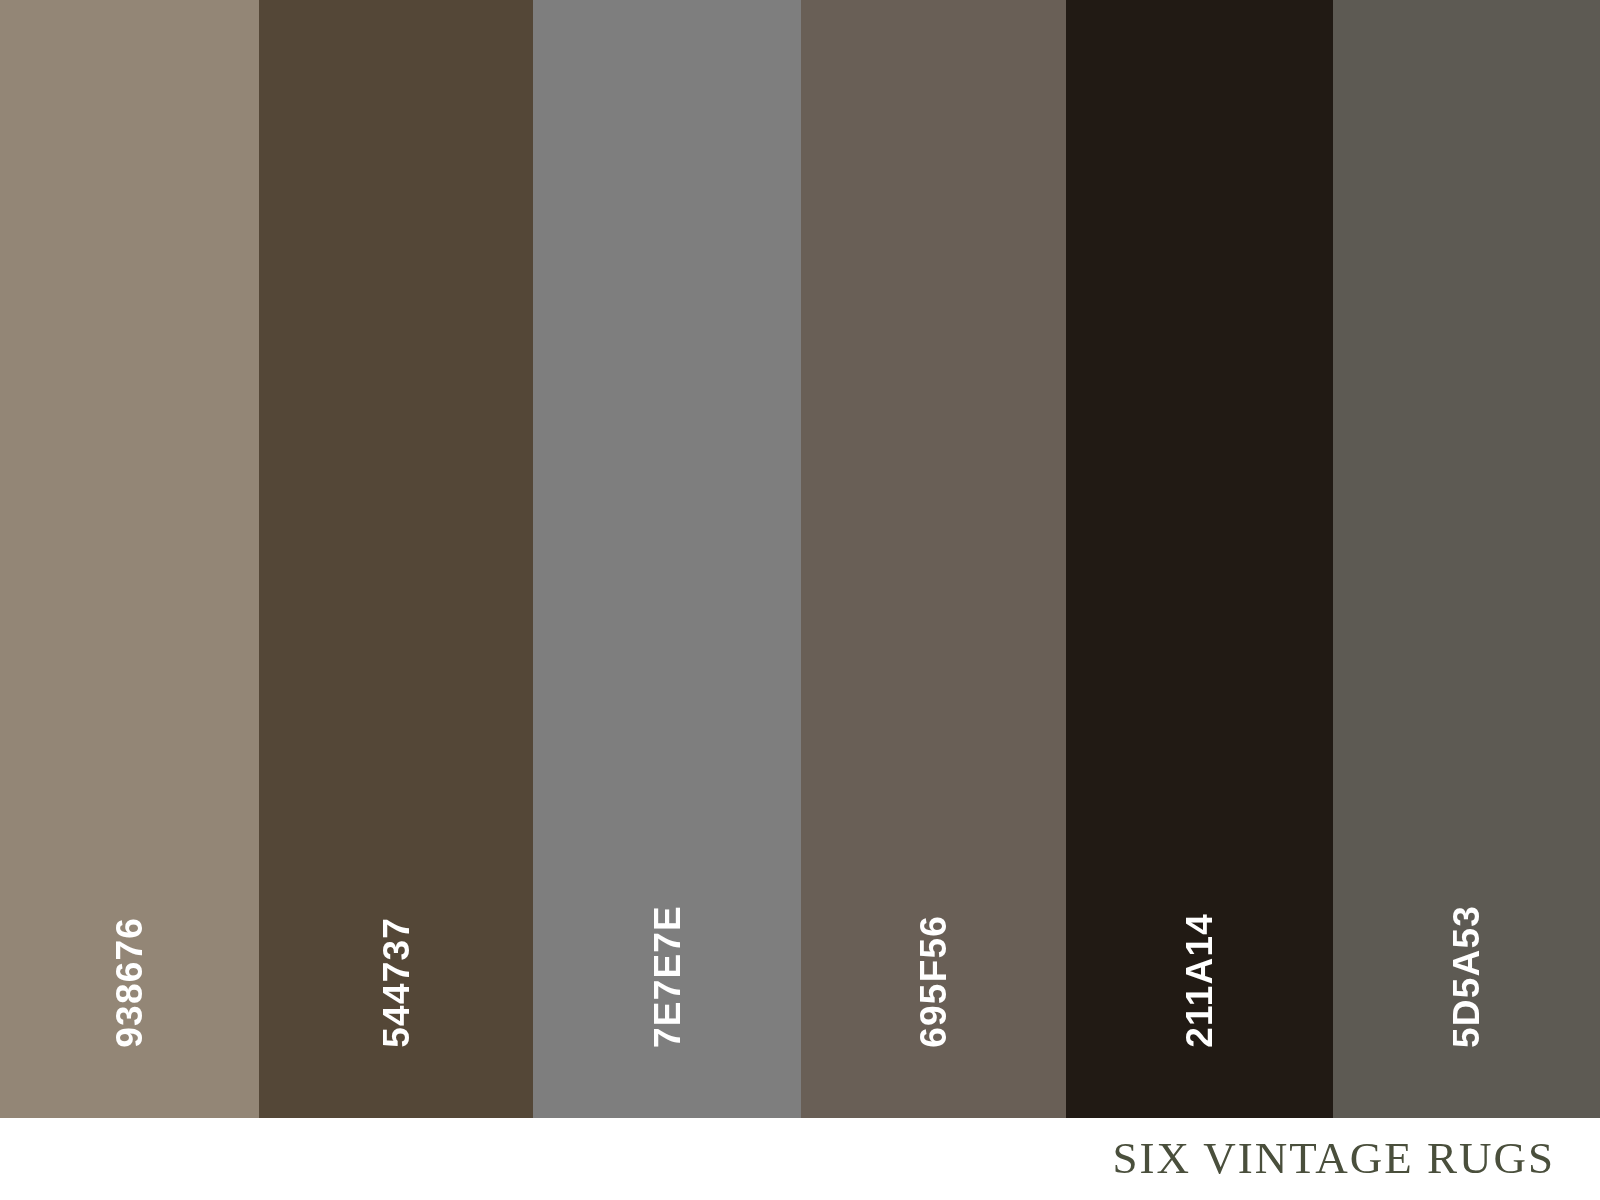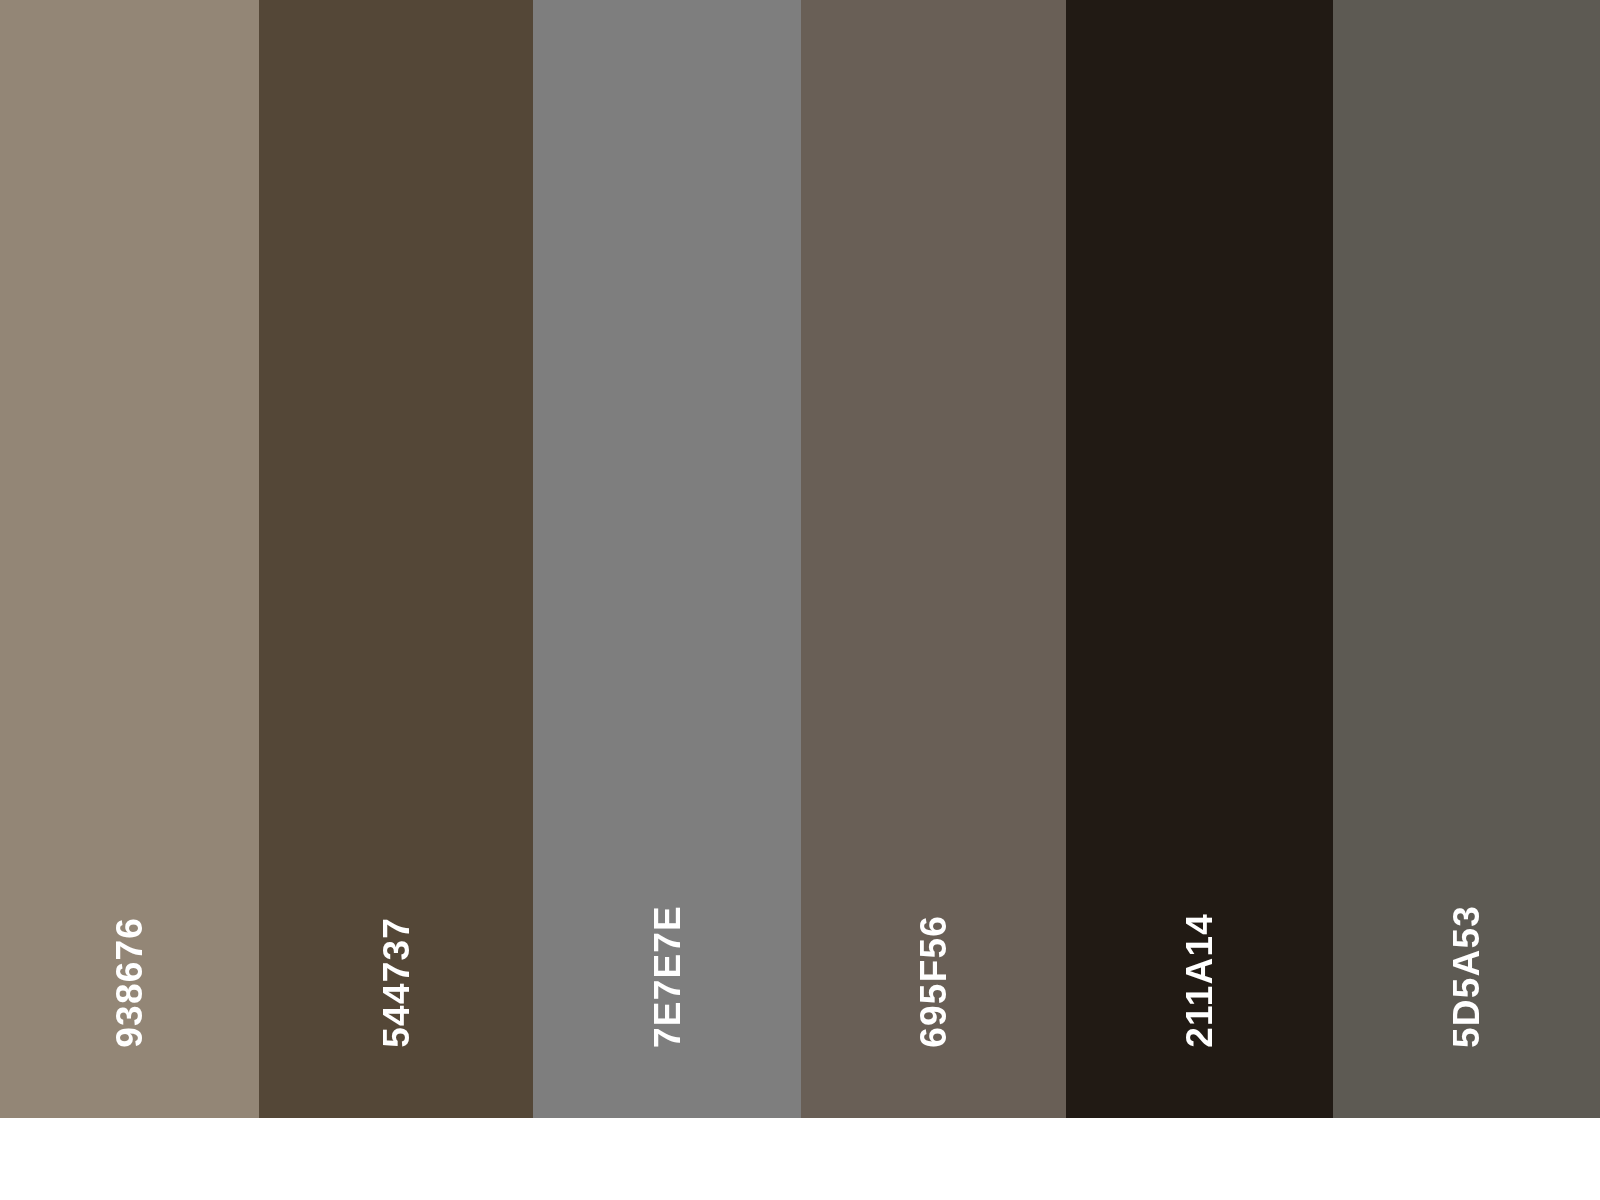--- a/index.html
+++ b/index.html
@@ -126,14 +126,17 @@
     </div>
 
     <div class="swatch" style="background-color: rgb(93, 90, 83); width: 267px;">
       <div class="swatch-label">
         <span class="hex-text" style="color: rgb(255, 255, 255);">5D5A53</span>
       </div>
     </div>
 
   </div>
 
+  <div id="footer-band" style="background-color: rgb(255, 255, 255);">
+    <div id="brand-wordmark" style="color: rgb(74, 79, 60);">SIX VINTAGE RUGS</div>
+  </div>
 
 </div>
 
 </body></html>

